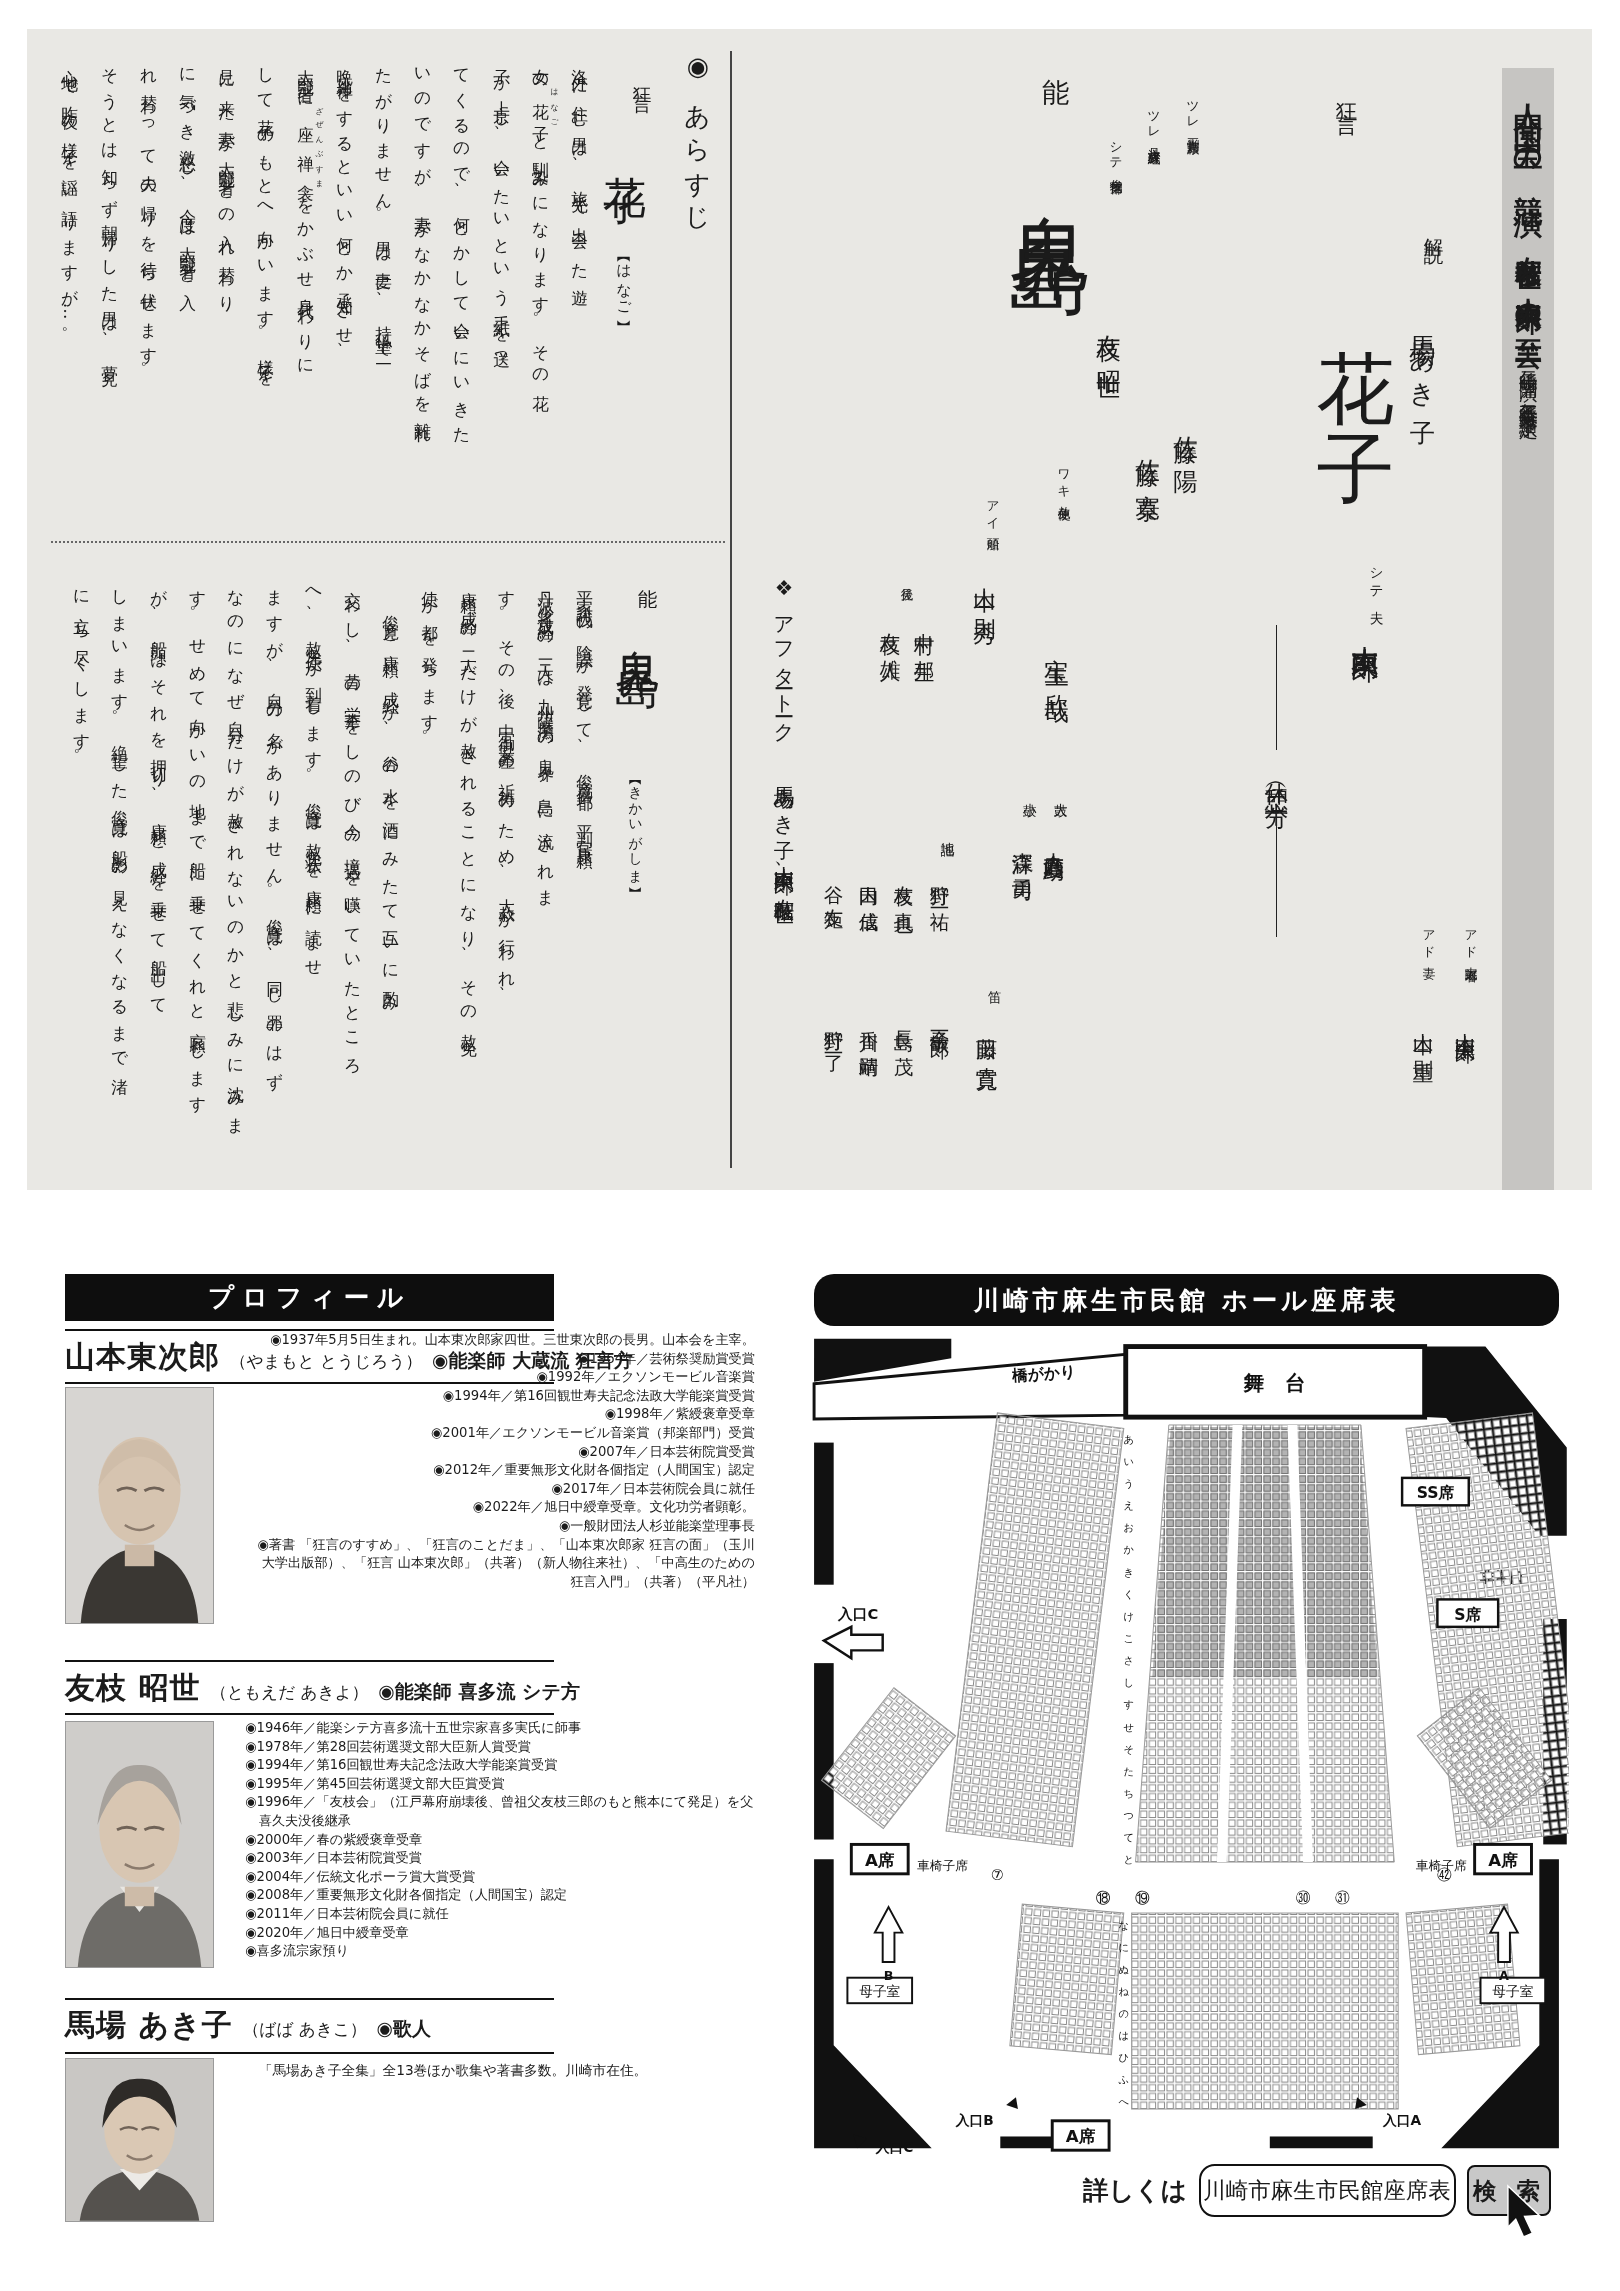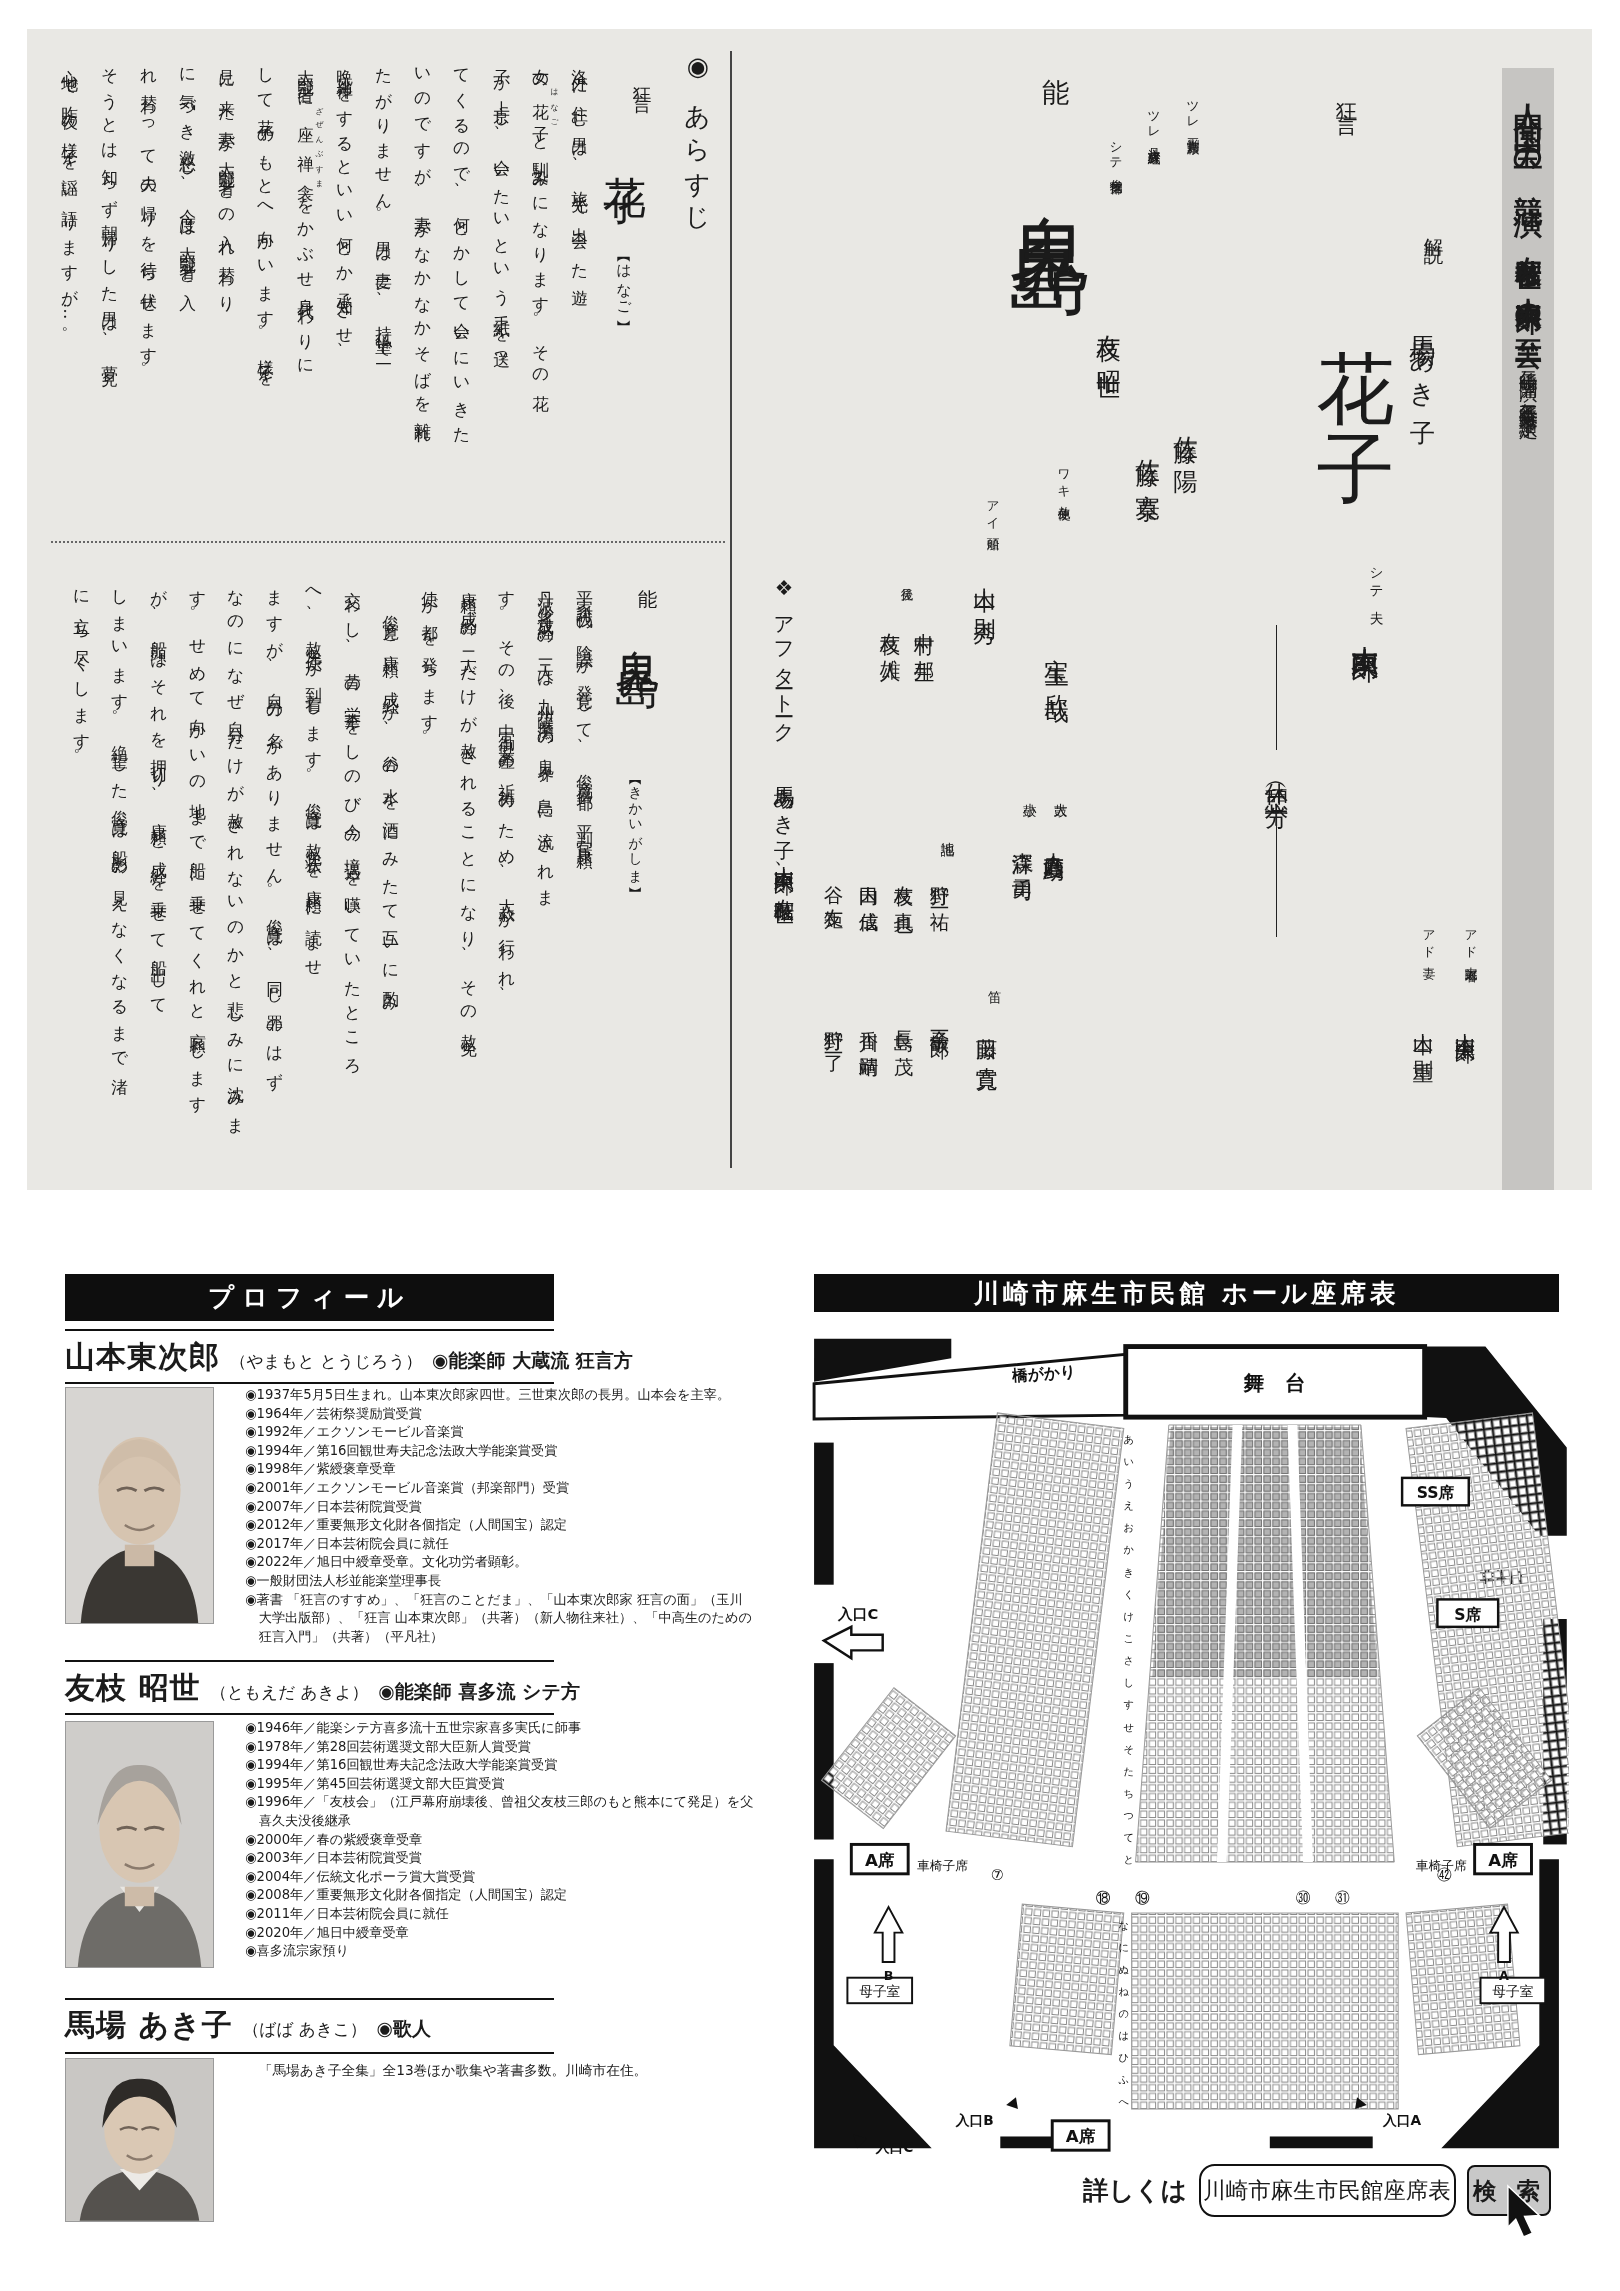--- a/index.html
+++ b/index.html
@@ -141,21 +141,21 @@
   <span>プロフィール</span>
 </div>
 <div id="profiles-layer">
     <div class="prof-rule" style="top: 1329px;"></div>
     <div class="prof-rule" style="top: 1382px;"></div>
     <div class="prof-head" style="top: 1337px;">
       <span class="pname">山本東次郎</span>
     <span class="pread">（やまもと とうじろう）</span>
     <span class="ptitle">◉能楽師 大蔵流 狂言方</span>
     </div>
-    <div class="pitems" style="top: 1386px;">
+    <div class="pitems" style="top: 1331px; text-align: right;">
       <div>◉1937年5月5日生まれ。山本東次郎家四世。三世東次郎の長男。山本会を主宰。</div>
       <div>◉1964年／芸術祭奨励賞受賞</div>
       <div>◉1992年／エクソンモービル音楽賞</div>
       <div>◉1994年／第16回観世寿夫記念法政大学能楽賞受賞</div>
       <div>◉1998年／紫綬褒章受章</div>
       <div>◉2001年／エクソンモービル音楽賞（邦楽部門）受賞</div>
       <div>◉2007年／日本芸術院賞受賞</div>
       <div>◉2012年／重要無形文化財各個指定（人間国宝）認定</div>
       <div>◉2017年／日本芸術院会員に就任</div>
       <div>◉2022年／旭日中綬章受章。文化功労者顕彰。</div>
@@ -217,21 +217,21 @@
 <svg class="photo" style="top:2058px;height:162px;" viewBox="0 0 150 165">
   <rect width="150" height="165" fill="#c9c7c4"></rect>
   <path d="M14,165 Q20,118 75,112 Q130,118 136,165 Z" fill="#55524e"></path>
   <path d="M55,112 l20,22 l20,-22 z" fill="#eceae6"></path>
   <ellipse cx="75" cy="72" rx="36" ry="45" fill="#dac8b4"></ellipse>
   <path d="M37,70 Q40,18 75,20 Q110,18 113,70 Q98,38 75,38 Q52,38 37,70" fill="#2e2b28"></path>
   <path d="M55,72 q9,-5 18,0 M77,72 q9,-5 18,0" stroke="#6f6257" stroke-width="2.5" fill="none"></path>
   <path d="M62,98 q13,9 26,0" stroke="#8a7a6c" stroke-width="2.5" fill="none"></path>
 </svg>
 
-<div class="barhead" id="seat-bar" style="left:814px;top:1274px;width:745px;height:38px;letter-spacing:3.9px;">
+<div class="barhead" id="seat-bar" style="left:814px;top:1274px;width:745px;height:52px;letter-spacing:3.9px;border-radius:20px;">
   <span>川崎市麻生市民館 ホール座席表</span>
 </div>
 
 <svg id="seatmap" style="position:absolute;left:804px;top:1325px;" width="765" height="835" viewBox="0 0 780 852">
   <defs>
     <pattern id="st" width="9" height="9" patternUnits="userSpaceOnUse">
       <rect x="1" y="1" width="6.5" height="6.5" fill="#ffffff" stroke="#8a8a8a" stroke-width="1"></rect>
     </pattern>
     <pattern id="sd" width="9" height="9" patternUnits="userSpaceOnUse">
       <rect x="1" y="1" width="6.5" height="6.5" fill="#b3b3b3" stroke="#777" stroke-width="1"></rect>

